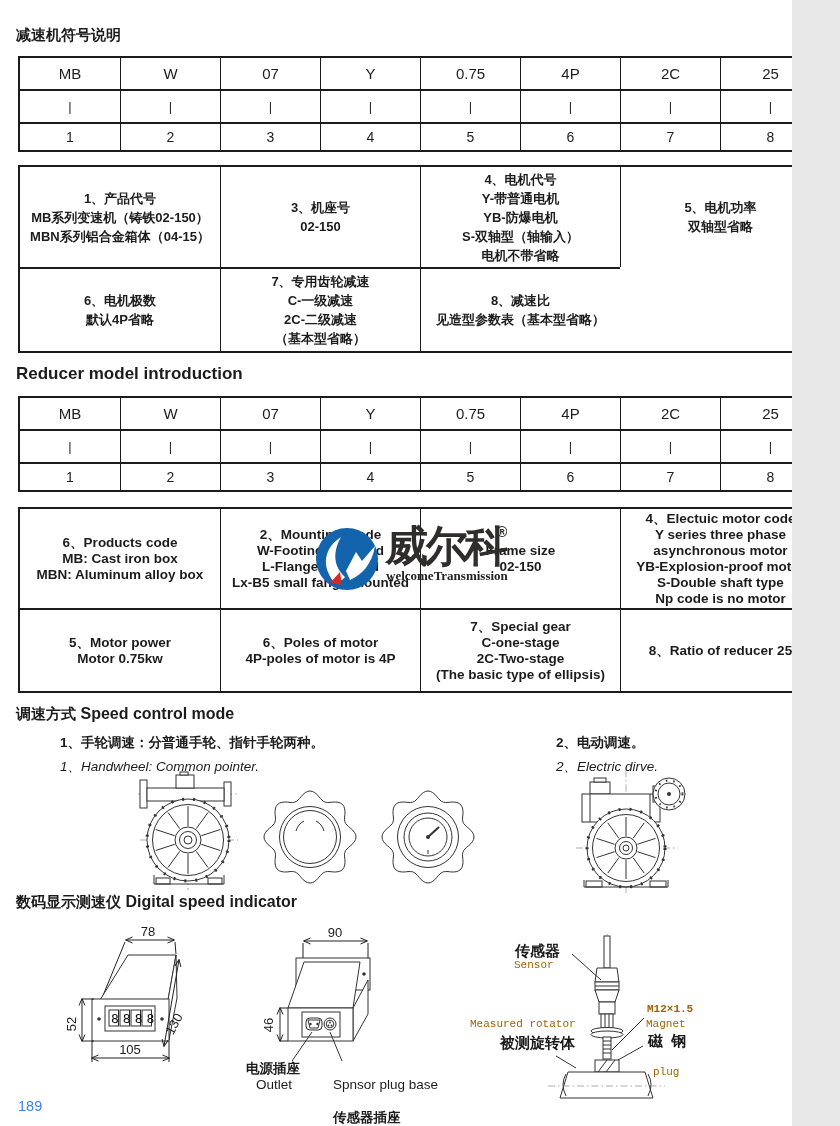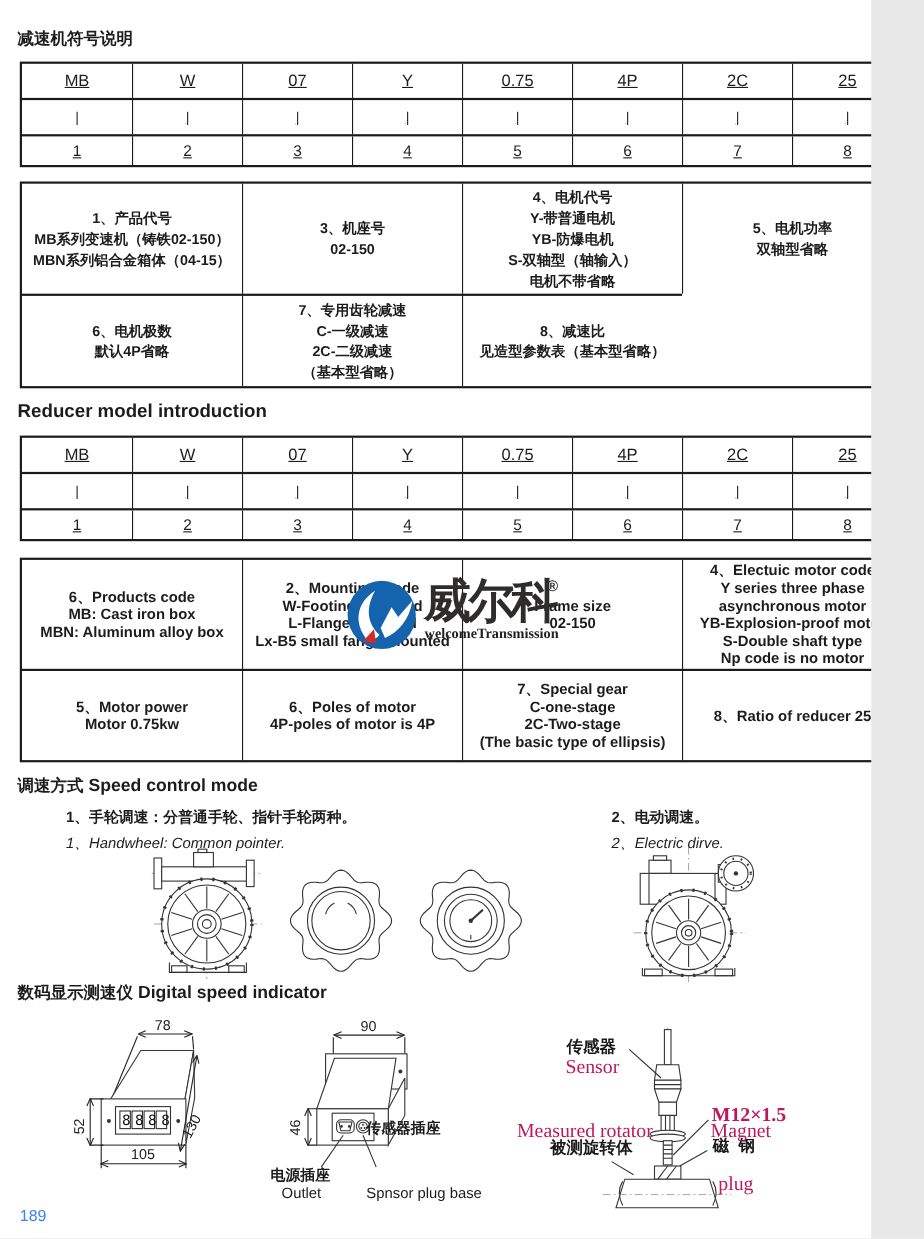--- a/index.html
+++ b/index.html
@@ -3,21 +3,21 @@
 <meta charset="utf-8">
 <style>
   html,body{margin:0;padding:0;background:#e8e8e8;}
   .page{position:relative;width:792px;height:1126px;background:#ffffff;overflow:hidden;
         font-family:"Liberation Sans",sans-serif;color:#1c1c1c;}
   .abs{position:absolute;}
   .h-cn{font-weight:bold;font-size:15px;}
   .h-en{font-weight:bold;font-size:16px;}
 
   
-  .sym-table{position:absolute;left:18px;width:800px;border:2px solid #1b1b1b;background:#fff;text-decoration:underline;}
+  .sym-table{position:absolute;left:18px;width:800px;border:2px solid #1b1b1b;background:#fff;}
   .sym-row{display:grid;grid-template-columns:repeat(8,1fr);}
   .sym-row + .sym-row{border-top:2px solid #1b1b1b;}
   .sym-row > div{border-left:1px solid #1b1b1b;display:flex;align-items:center;justify-content:center;}
   .sym-row > div:first-child{border-left:none;}
   .r-codes > div{height:31px;font-size:15px;}
   .r-bars  > div{height:31px;font-size:13px;color:#2a2a2a;}
   .r-nums  > div{height:26px;font-size:14px;}
 
   
   .x-table{position:absolute;left:18px;width:800px;border:2px solid #1b1b1b;background:#fff;
@@ -45,21 +45,21 @@
   svg{overflow:visible;}
   .ln{stroke:#333;stroke-width:1;fill:none;}
   .lnf{stroke:#333;stroke-width:1;fill:#fff;}
   .cl{stroke:#777;stroke-width:0.6;fill:none;stroke-dasharray:7 3 1.5 3;}
   .dim{stroke:#222;stroke-width:1;fill:none;}
   .dtxt{font-size:13px;fill:#1c1c1c;font-family:"Liberation Sans",sans-serif;}
   .seg{font-family:"DejaVu Sans Mono",monospace;font-size:13px;fill:#111;letter-spacing:4px;}
   .dot{fill:#333;}
 
   .lbl-cn{font-size:15px;font-weight:bold;color:#1a1a1a;}
-  .lbl-en{font-size:18px;font-family:Liberation Serif, serif;color:#be185d;}
+  .lbl-en{font-size:11px;font-family:Liberation Mono, monospace;color:#a16207;}
   .lbl-sm-cn{font-size:13.5px;font-weight:bold;}
   .lbl-sm-en{font-size:13.5px;}
   .pageno{font-size:14.5px;color:#3b82f6;}
 </style>
 </head>
 <body>
 
 <div class="page">
 
   <svg width="0" height="0" class="abs">
@@ -384,21 +384,21 @@
     <line x1="40" y1="80" x2="40" y2="113" class="dim" marker-start="url(#arr)" marker-end="url(#arr)"></line>
     <line x1="40" y1="80" x2="48" y2="80" class="dim"></line>
     <line x1="40" y1="113" x2="48" y2="113" class="dim"></line>
     <text x="33" y="97" class="dtxt" transform="rotate(-90 33 97)" text-anchor="middle">46</text>
     <line x1="72" y1="104" x2="52" y2="133" class="ln"></line>
     <line x1="90" y1="104" x2="102" y2="133" class="ln"></line>
   </svg>
 
   <div class="abs lbl-sm-cn" style="left:246px;top:1060px;">电源插座</div>
   <div class="abs lbl-sm-en" style="left:256px;top:1077px;">Outlet</div>
-  <div class="abs lbl-sm-cn" style="left:333px;top:1017px;">传感器插座</div>
+  <div class="abs lbl-sm-cn" style="left:333px;top:1109px;">传感器插座</div>
   <div class="abs lbl-sm-en" style="left:333px;top:1077px;">Spnsor plug base</div>
 
   <svg class="abs" style="left:460px;top:932px;" width="310" height="170">
     <line x1="147" y1="2" x2="147" y2="162" class="cl"></line>
     <rect x="144" y="4" width="6" height="32" class="lnf"></rect>
     <polygon points="137,36 157,36 159,50 135,50" class="lnf"></polygon>
     <rect x="135" y="50" width="24" height="8" class="lnf"></rect>
     <line x1="135" y1="54" x2="159" y2="54" class="ln"></line>
     <polygon points="135,58 159,58 155,70 139,70" class="lnf"></polygon>
     <rect x="139" y="70" width="16" height="12" class="lnf"></rect>

